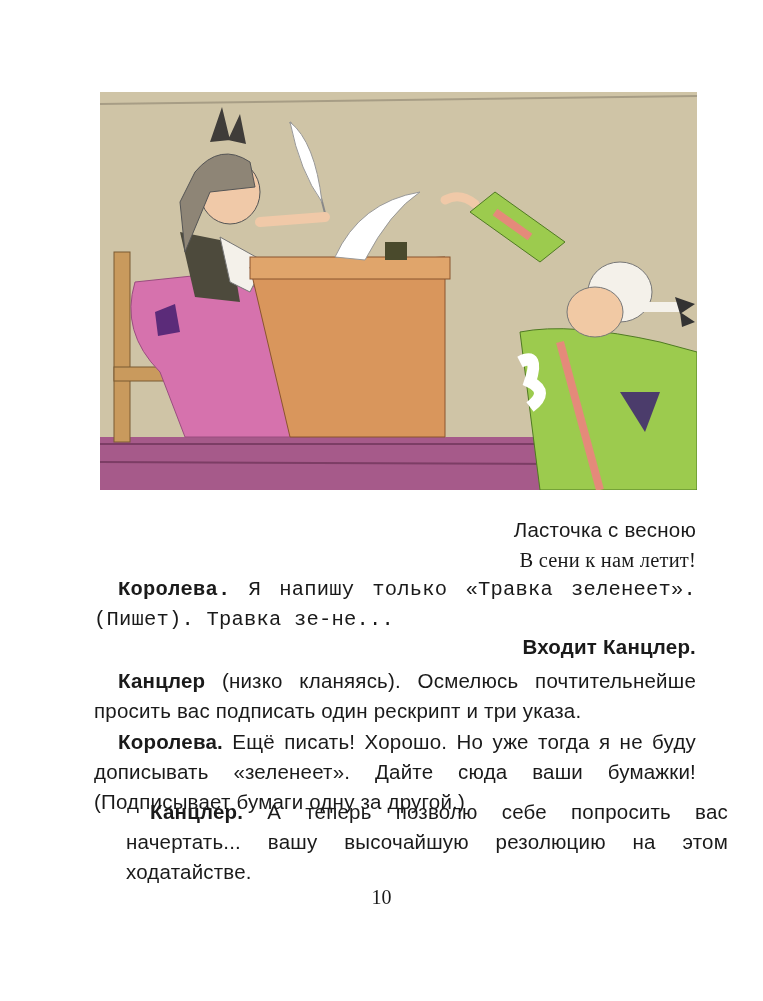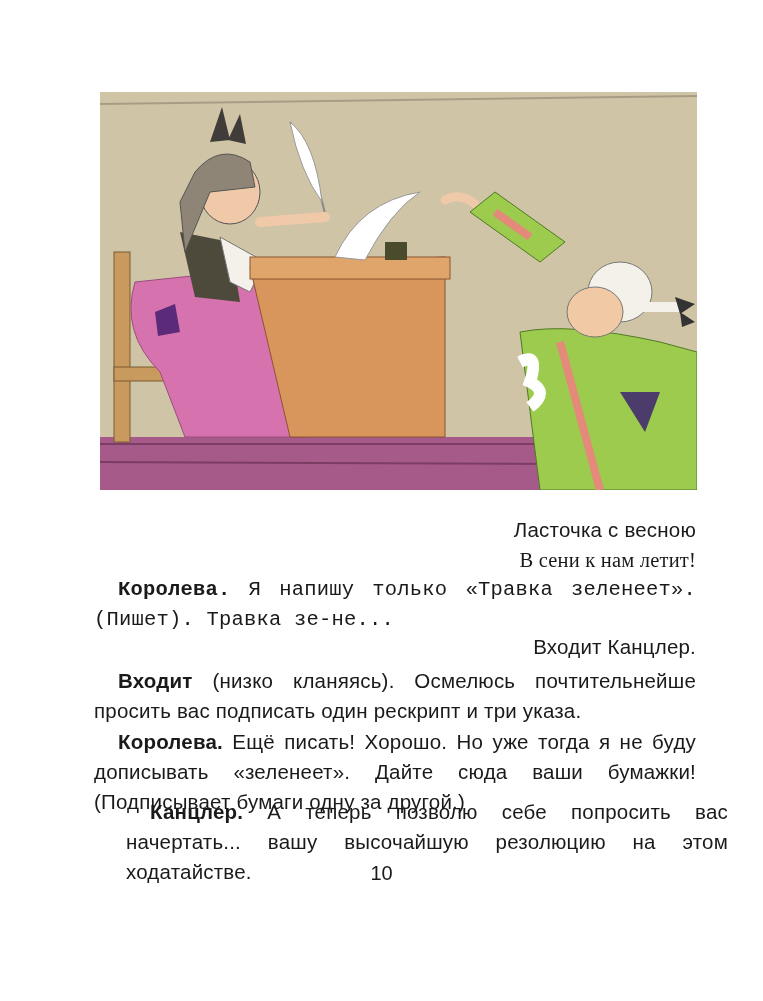--- a/index.html
+++ b/index.html
@@ -3,21 +3,21 @@
 <meta charset="utf-8">
 <style>
   html, body { margin: 0; padding: 0; background: #ffffff; }
   body { width: 763px; height: 1001px; position: relative; overflow: hidden;
          font-family: "Liberation Sans", sans-serif; color: #1a1a1a; }
   .illus { position: absolute; left: 100px; top: 92px; width: 597px; height: 398px; }
   .text { position: absolute; left: 94px; width: 602px; font-size: 20.5px; line-height: 30px; letter-spacing: 0.2px; }
   .center { text-align: right; }
   .para { text-align: justify; text-align-last: left; text-indent: 24px; margin: 0; }
   .para b { font-weight: bold; }
-  .pagenum { position: absolute; left: 0; width: 763px; top: 862px; text-align: center; font-size: 20px; }
+  .pagenum { position: absolute; left: 0; width: 763px; top: 886px; text-align: center; font-size: 20px; font-family: Liberation Serif, serif; }
 </style>
 </head>
 <body>
 
 <div class="illus">
   <svg width="597" height="398" viewBox="0 0 597 398" xmlns="http://www.w3.org/2000/svg">
     <defs>
       <filter id="rough">
           <feTurbulence baseFrequency="0.9" numOctaves="2" result="n"></feTurbulence>
           <feColorMatrix type="saturate" values="0"></feColorMatrix>
@@ -73,24 +73,24 @@
   </svg>
 </div>
 
 <div class="text center" style="top:515px;">Ласточка с весною</div>
 <div class="text center" style="top:545px;font-family:Liberation Serif, serif;">В сени к нам летит!</div>
 
 <div class="text" style="top:575px;font-family:Liberation Mono, monospace;">
   <p class="para"><b>Королева.</b><span> Я напишу только «Травка зеленеет». (Пишет). Травка зе-не...</span></p>
 </div>
 
-<div class="text center" style="top:632px;">Входит Канцлер.</div>
+<div class="text center" style="top:632px;font-weight:bold;">Входит Канцлер.</div>
 
 <div class="text" style="top:666px;">
-  <p class="para"><b>Входит</b><span> (низко кланяясь). Осмелюсь почтительнейше просить вас подписать один рескрипт и три указа.</span></p>
+  <p class="para"><b>Канцлер</b><span> (низко кланяясь). Осмелюсь почтительнейше просить вас подписать один рескрипт и три указа.</span></p>
 </div>
 
 <div class="text" style="top:727px;">
   <p class="para"><b>Королева.</b><span> Ещё писать! Хорошо. Но уже тогда я не буду дописывать «зеленеет». Дайте сюда ваши бумажки! (Подписывает бумаги одну за другой.)</span></p>
 </div>
 
 <div class="text" style="top:797px;margin-left:32px;">
   <p class="para"><b>Канцлер.</b><span> А теперь позволю себе попросить вас начертать... вашу высочайшую резолюцию на этом ходатайстве.</span></p>
 </div>
 

